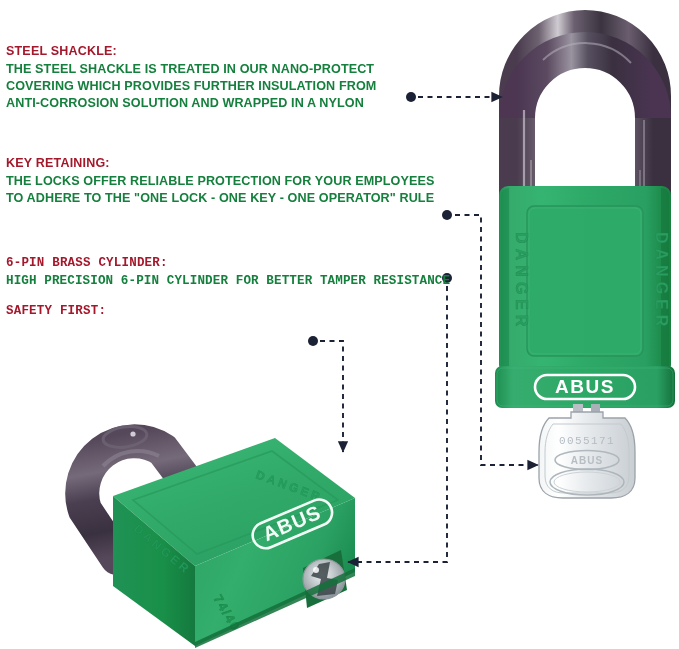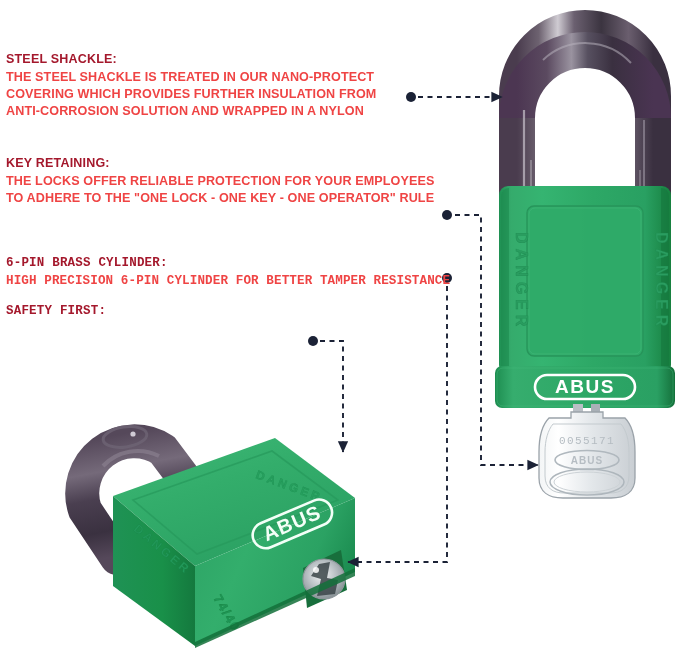--- a/index.html
+++ b/index.html
@@ -26,33 +26,33 @@
   .callout-title {
     color: #A4182C;
     font-size: 12.5px;
     font-weight: bold;
     letter-spacing: 0.2px;
     line-height: 15px;
     white-space: nowrap;
     margin: 0 0 2px 0;
   }
   .callout-body {
-    color: #ef4444;
+    color: #15803d;
     font-size: 12.6px;
     font-weight: bold;
     letter-spacing: 0.1px;
     line-height: 17.2px;
     margin: 0;
   }
   .callout-body span {
     display: block;
     white-space: nowrap;
   }
 
-  #block-steel  { top: 44px; margin-top: 8px; }
+  #block-steel  { top: 44px; }
   #block-key    { top: 156px; }
   #block-cyl    { top: 256px; font-family: Liberation Mono, monospace; }
   #block-safety { top: 304px; font-family: Liberation Mono, monospace; }
 
   
   .leader-svg {
     position: absolute;
     left: 0;
     top: 0;
     width: 679px;

